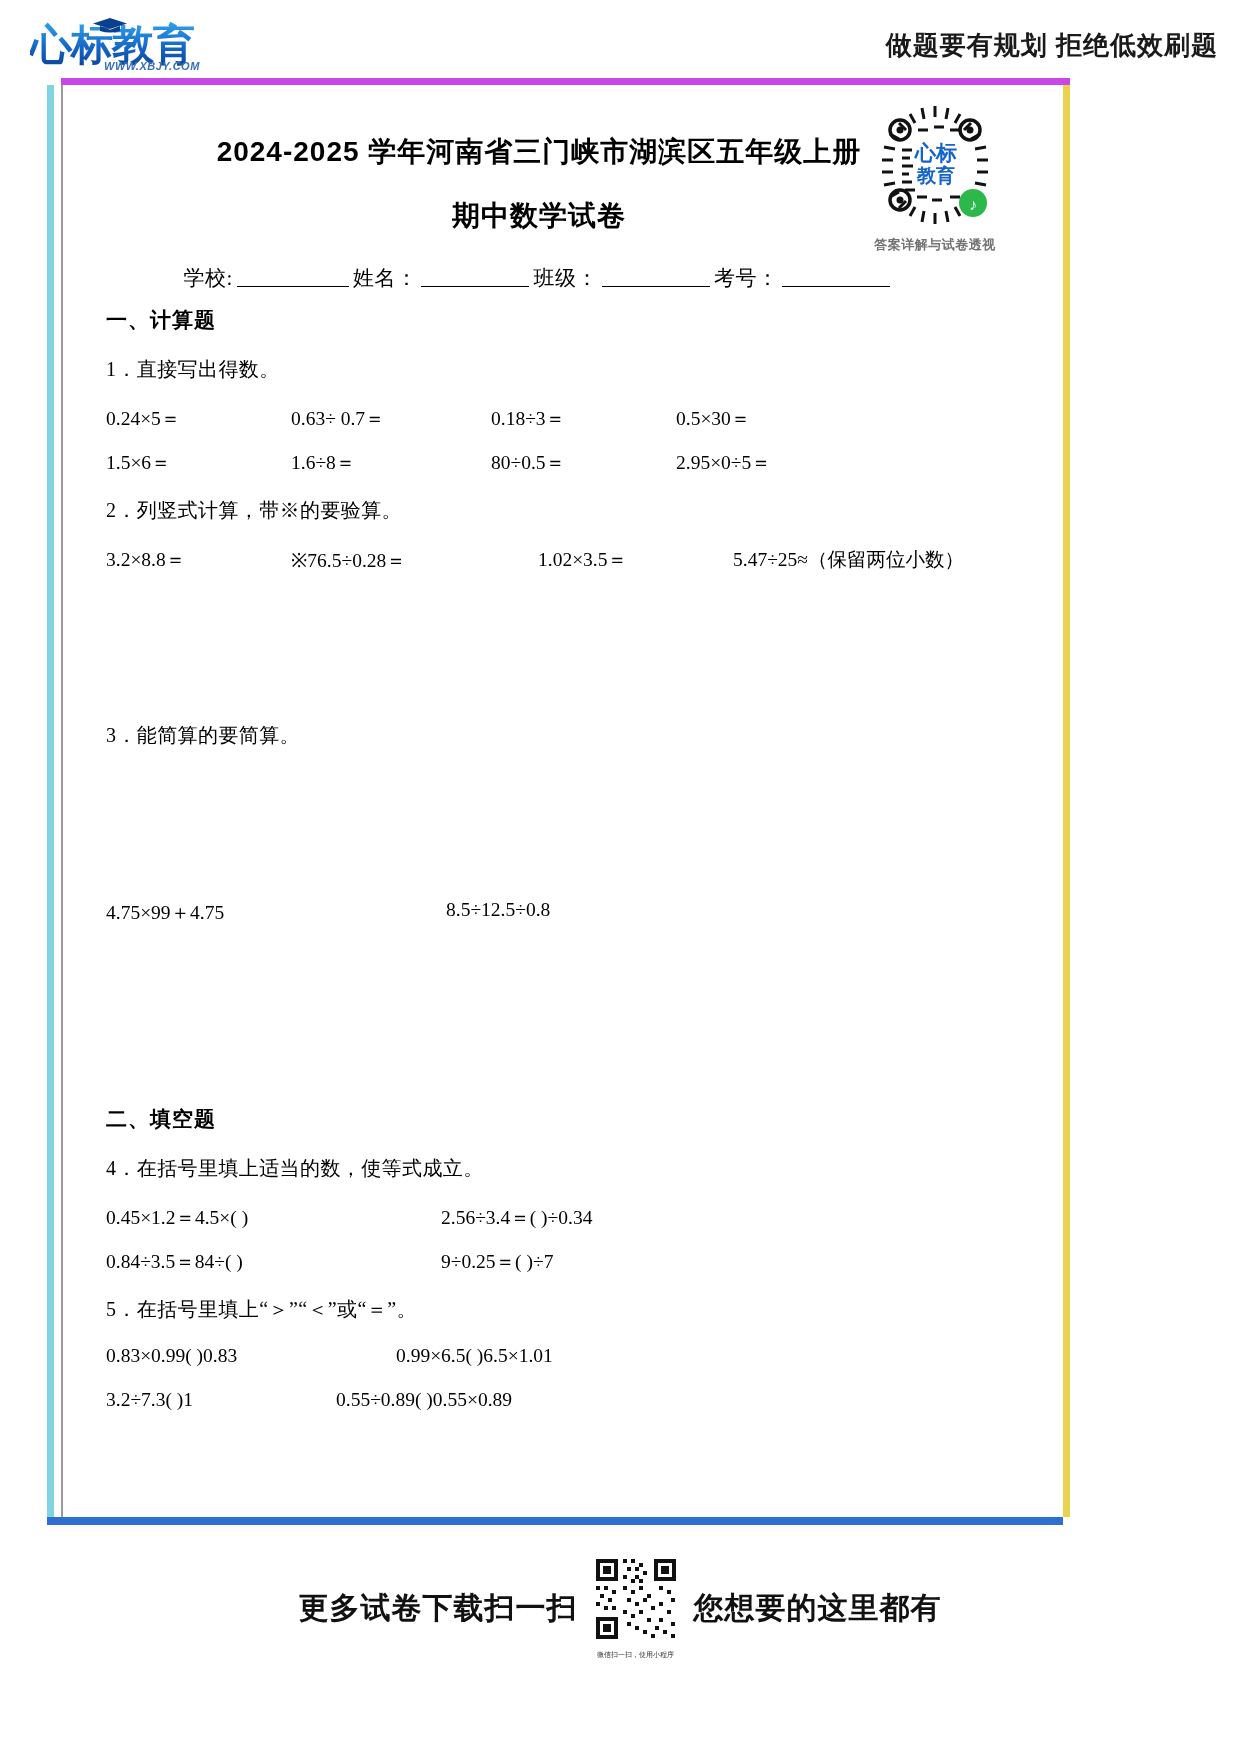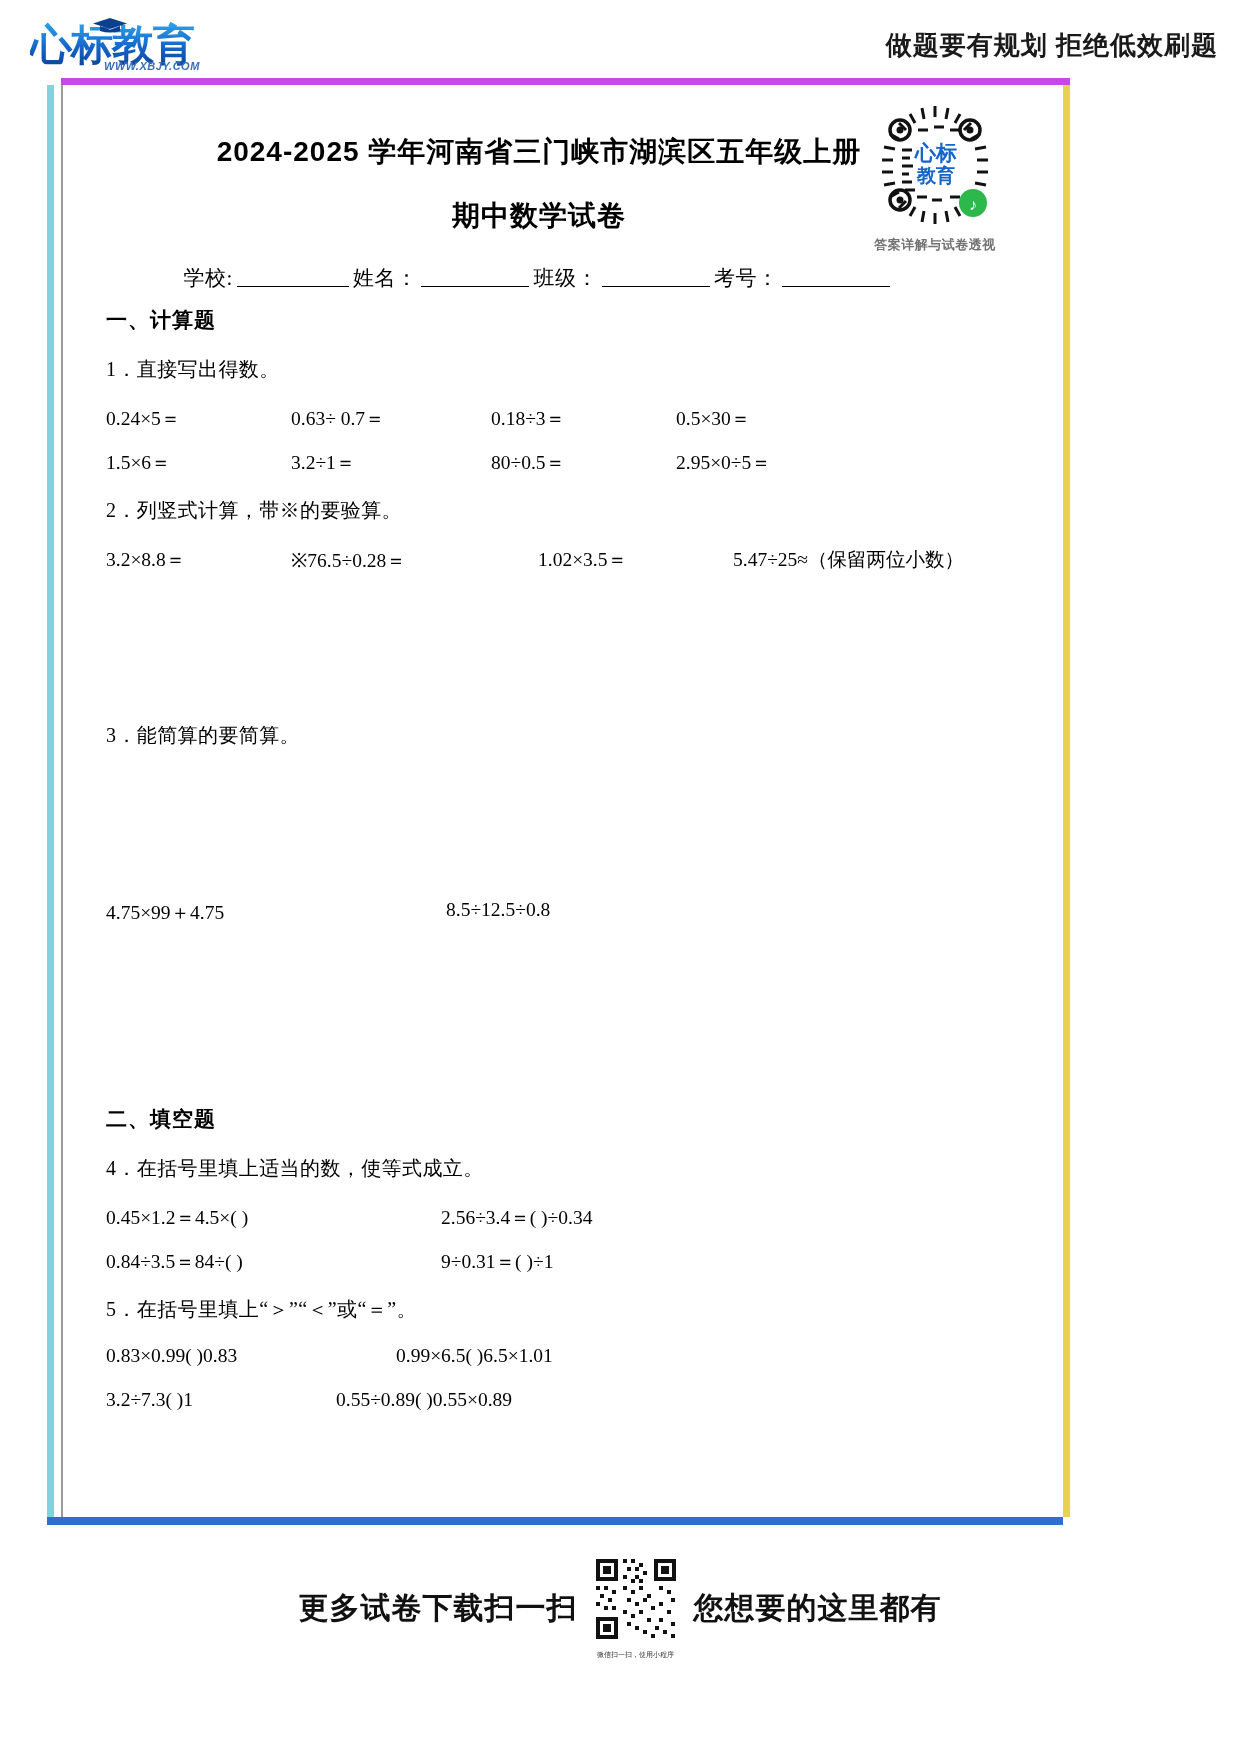--- a/index.html
+++ b/index.html
@@ -337,21 +337,21 @@
 
     <div class="expr-row" style="margin-top:22px;">
       <span class="expr" style="left:0px;">0.24×5＝</span>
       <span class="expr" style="left:185px;">0.63÷ 0.7＝</span>
       <span class="expr" style="left:385px;">0.18÷3＝</span>
       <span class="expr" style="left:570px;">0.5×30＝</span>
     </div>
 
     <div class="expr-row" style="margin-top:18px;">
       <span class="expr" style="left:0px;">1.5×6＝</span>
-      <span class="expr" style="left:185px;">3.2÷1＝</span>
+      <span class="expr" style="left:185px;">1.6÷8＝</span>
       <span class="expr" style="left:385px;">80÷0.5＝</span>
       <span class="expr" style="left:570px;">2.95×0÷5＝</span>
     </div>
 
     <p class="q-text" style="margin-top:22px;">2．列竖式计算，带※的要验算。</p>
 
     <div class="expr-row" style="margin-top:22px;">
       <span class="expr" style="left:0px;">3.2×8.8＝</span>
       <span class="expr" style="left:185px;">※76.5÷0.28＝</span>
       <span class="expr" style="left:432px;">1.02×3.5＝</span>
@@ -376,21 +376,21 @@
 
     <p class="q-text" style="margin-top:22px;">4．在括号里填上适当的数，使等式成立。</p>
 
     <div class="expr-row" style="margin-top:22px;">
       <span class="expr" style="left:0px;">0.45×1.2＝4.5×(            )</span>
       <span class="expr" style="left:335px;">2.56÷3.4＝(            )÷0.34</span>
     </div>
 
     <div class="expr-row" style="margin-top:18px;">
       <span class="expr" style="left:0px;">0.84÷3.5＝84÷(            )</span>
-      <span class="expr" style="left:335px;">9÷0.31＝(            )÷1</span>
+      <span class="expr" style="left:335px;">9÷0.25＝(            )÷7</span>
     </div>
 
     <p class="q-text" style="margin-top:22px;">5．在括号里填上“＞”“＜”或“＝”。</p>
 
     <div class="expr-row" style="margin-top:22px;">
       <span class="expr" style="left:0px;">0.83×0.99(            )0.83</span>
       <span class="expr" style="left:290px;">0.99×6.5(            )6.5×1.01</span>
     </div>
 
     <div class="expr-row" style="margin-top:18px;">

